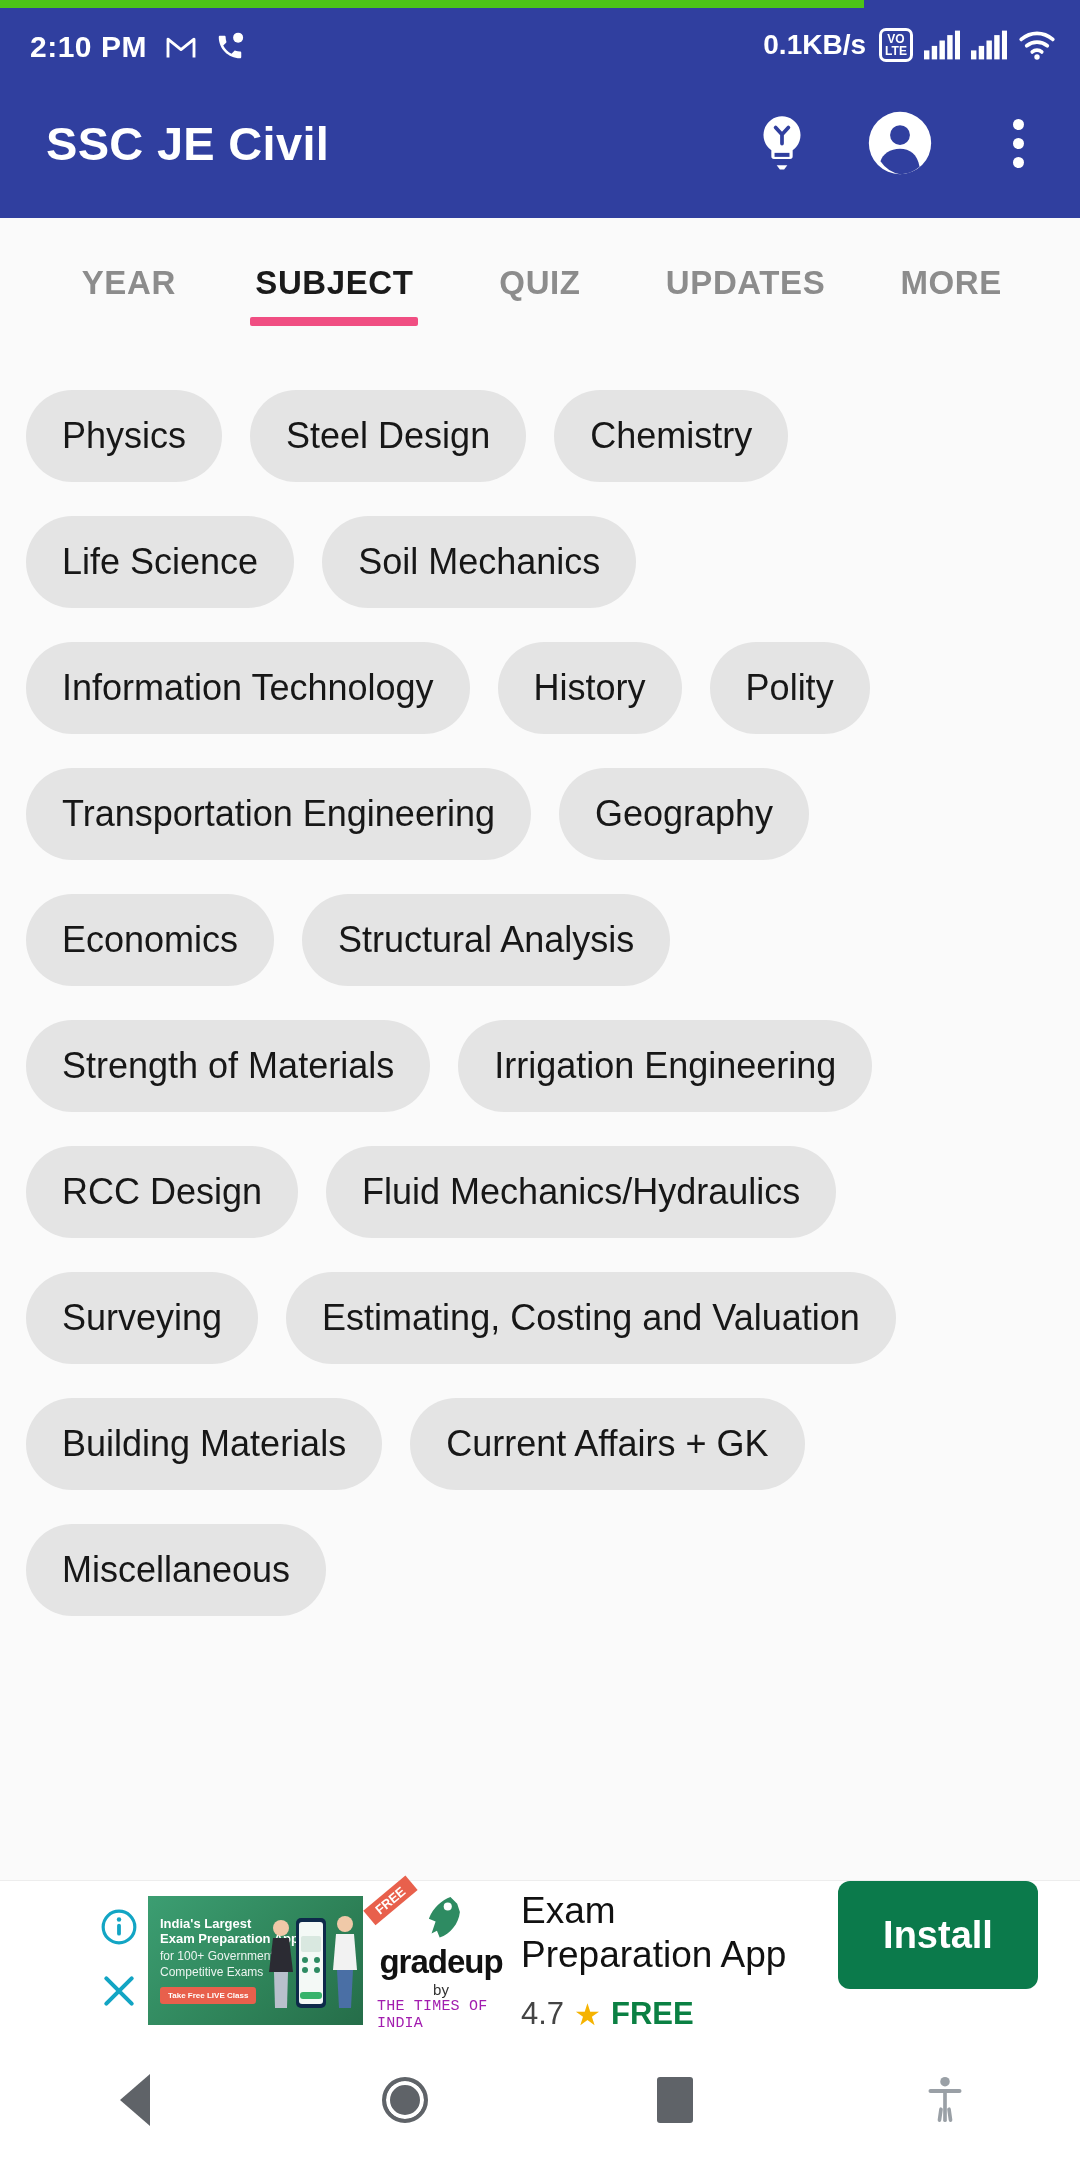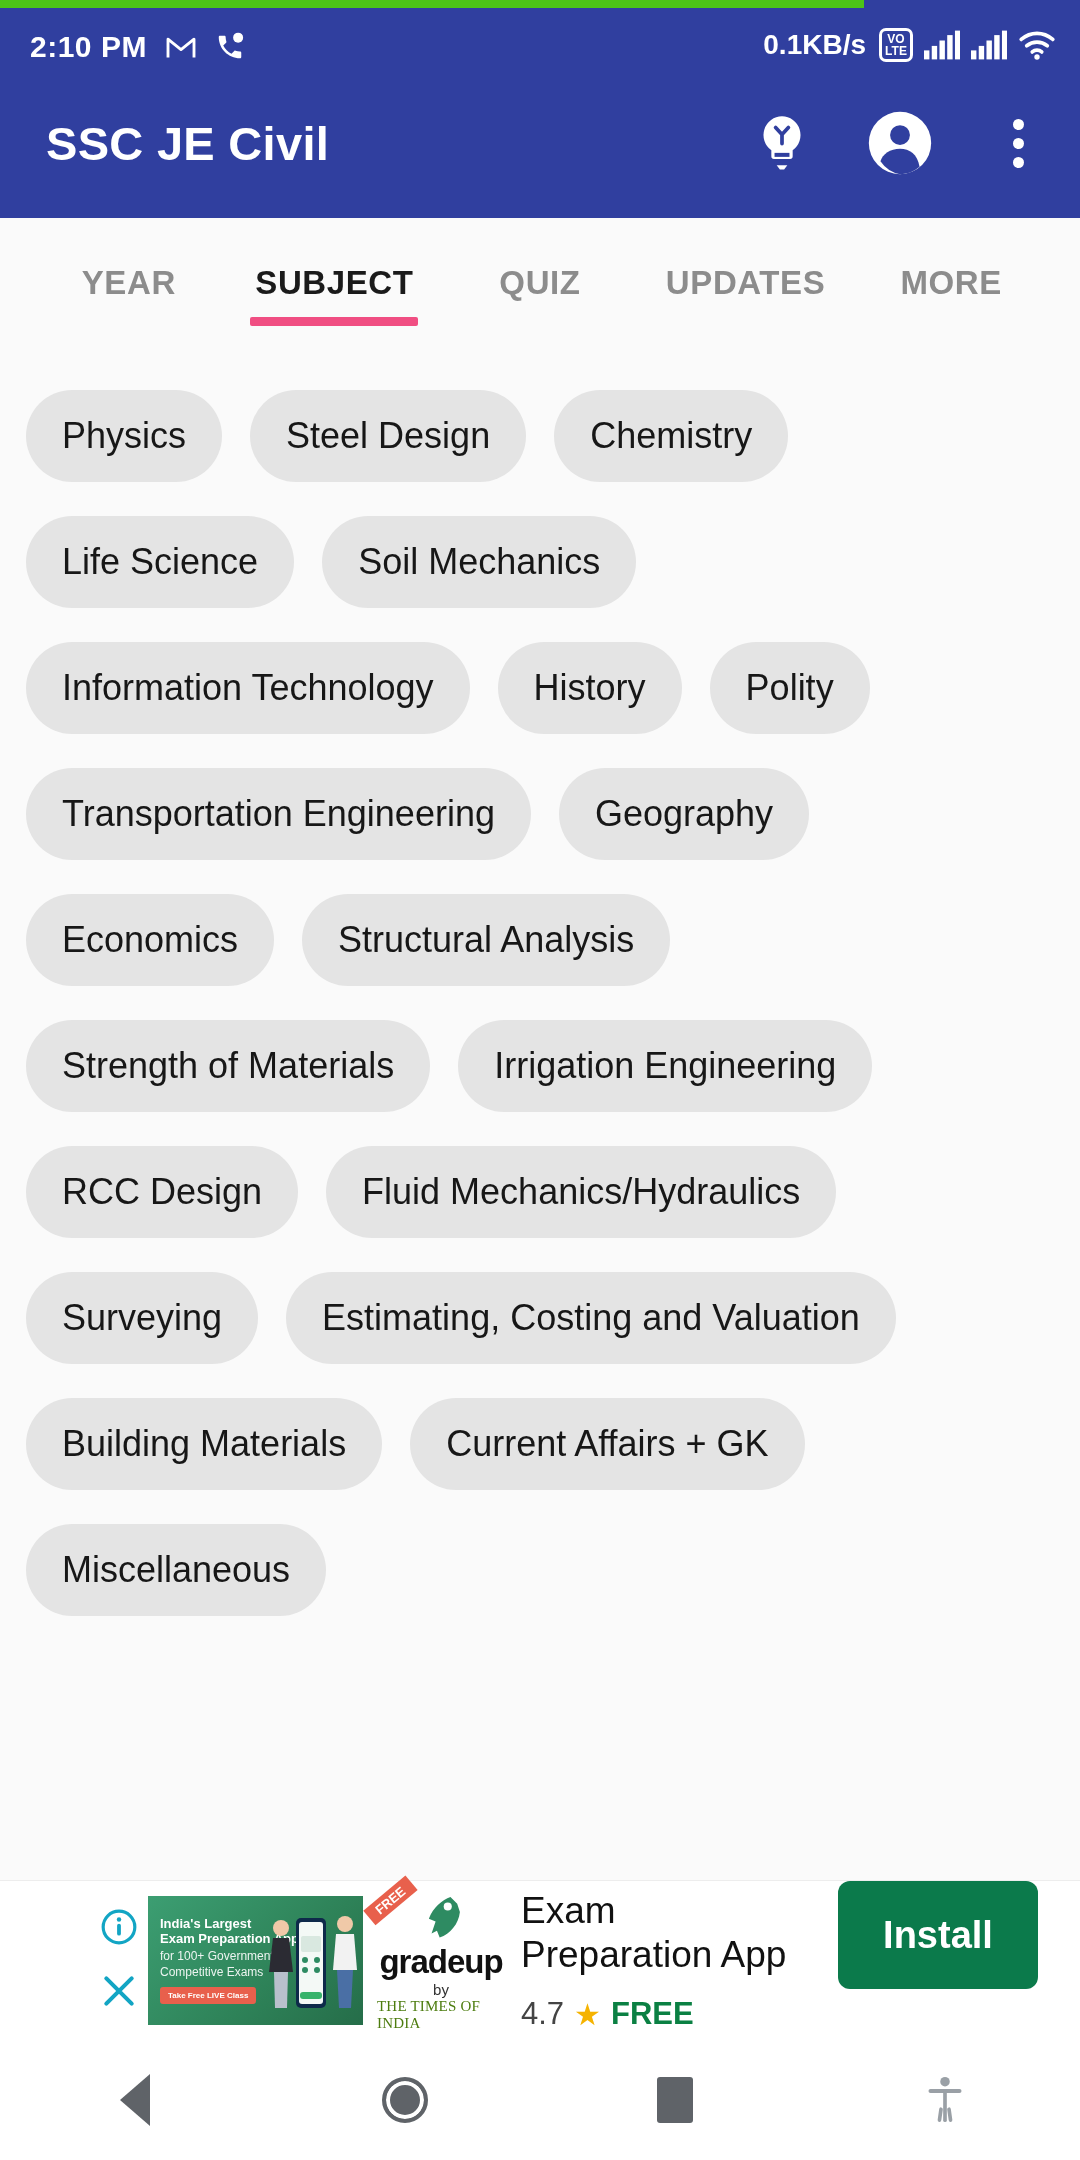--- a/index.html
+++ b/index.html
@@ -99,21 +99,21 @@
                padding:4px 8px; border-radius:3px; display:inline-block; font-weight:bold; }
   .thumb-people { position:absolute; right:4px; bottom:0; top:6px; width:96px; z-index:2; }
   .ad-body { flex:1; display:flex; align-items:center; padding-left:14px; gap:16px; }
   .ad-logo { width:128px; display:flex; flex-direction:column; align-items:center; position:relative; }
   .free-ribbon {
     position:absolute; left:-14px; top:2px; background:#E8604C; color:#fff;
     font-size:13px; font-weight:bold; padding:2px 10px; transform:rotate(-40deg); z-index:3;
   }
   .logo-word { font-size:33px; font-weight:bold; color:#111; letter-spacing:-1px; }
   .logo-by { font-size:15px; color:#333; }
-  .logo-toi { font-family:Liberation Serif, serif; font-size:15px; color:#4d7c0f; letter-spacing:.2px; }
+  .logo-toi { font-family:Liberation Mono, monospace; font-size:15px; color:#a21caf; letter-spacing:.2px; }
   .ad-text { flex:1; }
   .ad-title { font-size:37px; color:#111; line-height:1.18; }
   .ad-meta { display:flex; align-items:center; gap:10px; margin-top:20px; }
   .ad-rating { font-size:31px; color:#444; }
   .ad-star { color:#F5B301; font-size:30px; }
   .ad-free { font-size:31px; color:#0B8043; font-weight:bold; }
   .ad-install {
     background:#0B7A4B; color:#fff; font-size:38px; font-weight:bold;
     border-radius:12px; width:200px; height:108px;
     display:flex; align-items:center; justify-content:center; margin-right:42px;

